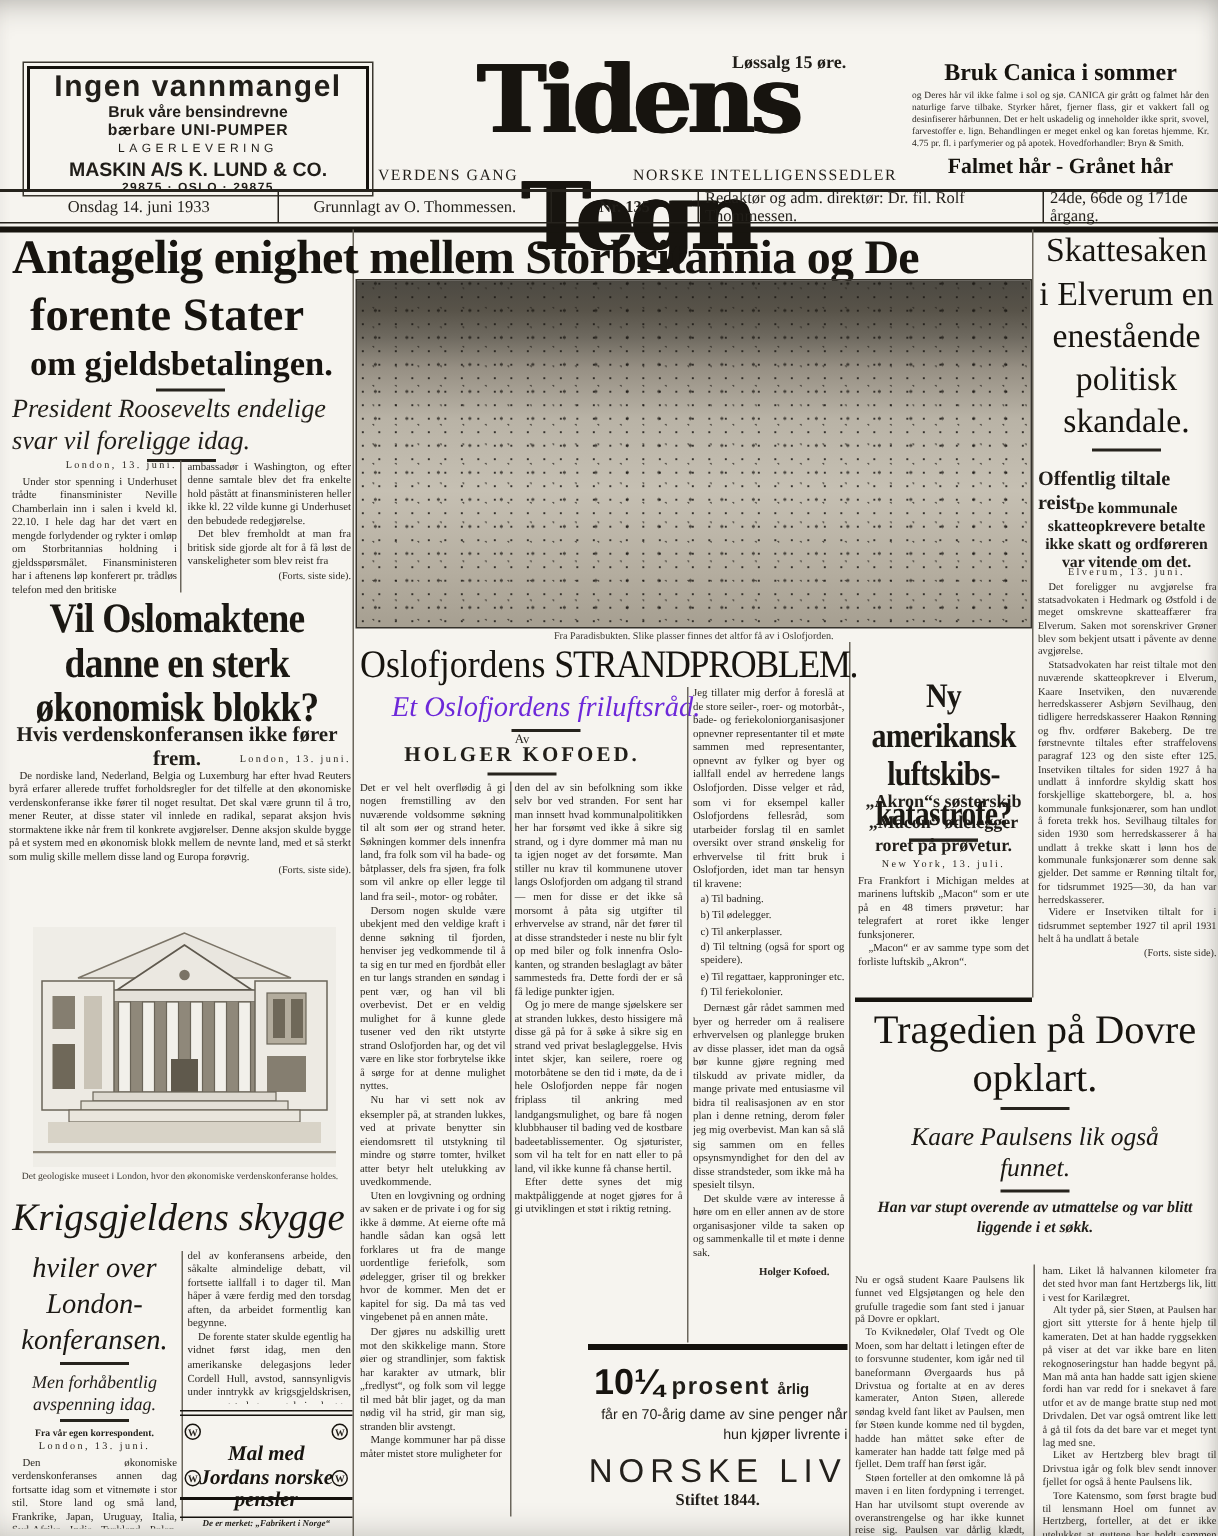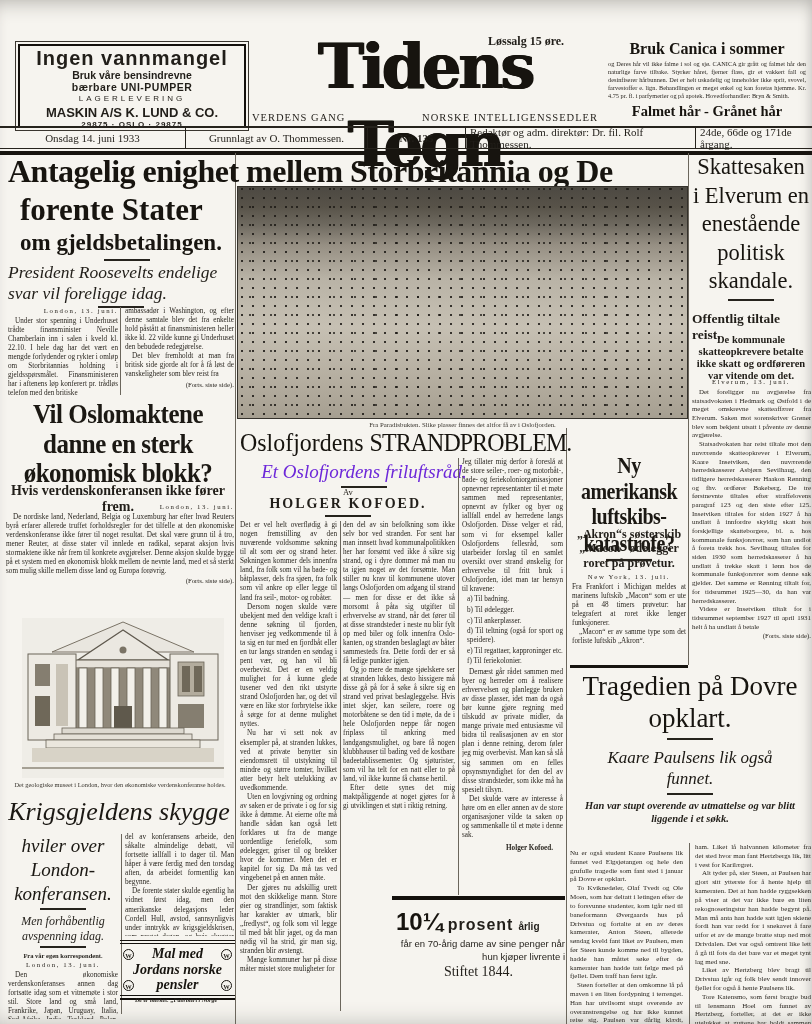--- a/index.html
+++ b/index.html
@@ -80,21 +80,21 @@
   #wd-left { left:8px; top:834px; width:110px; height:190px; text-align:center; }
   #wd-left .h2 { font-size:19px; font-style:italic; line-height:1.25; color:#1b1813; }
   #wd-left .sub { font-size:12px; font-style:italic; line-height:1.2; margin-top:4px; }
   #wd-left .by { font-size:6.5px; font-weight:bold; margin-top:4px; }
   #wd-body-l { text-align:justify; margin-top:2px; height:58px; }
   #wd-right { left:125px; top:833px; width:109px; height:103px; }
   #vr-wd { left:121px; top:834px; height:180px; }
 
   
   #jordans { left:120px; top:940px; width:115px; height:60px; border-top:4px double #14110d; border-bottom:2px solid #14110d;
-    text-align:center; position:absolute; padding-top:2px; }
+    text-align:center; position:absolute; padding-top:18px; }
   #jordans .a { font-size:14px; font-weight:bold; font-style:italic; line-height:1.12; color:#17140f; }
   #jordans .f { font-size:6px; font-weight:bold; font-style:italic; margin-top:2px; border-top:1px solid #14110d; padding-top:1px; }
   .wj { position:absolute; width:11px; height:11px; border:1px solid #17140f; border-radius:50%;
     font-size:6.5px; font-weight:bold; line-height:11px; text-align:center; font-style:normal; }
   #wj1{left:3px;top:5px} #wj2{right:3px;top:5px} #wj3{left:3px;top:36px} #wj4{right:3px;top:36px}
 
   
   #photo { left:237px; top:186px; width:451px; height:233px; border:1px solid #34312b;
     background:
       radial-gradient(circle 1.3px at 4px 5px,  rgba(28,25,21,.85) 60%, transparent 61%) 0 60px/11px 9px repeat,
@@ -119,21 +119,21 @@
 
   
   #nliv { left:392px; top:896px; width:173px; height:126px; border-top:4px solid #14110d;
     font-family:"Liberation Sans", sans-serif; padding-top:8px; }
   #nliv .r1 { display:flex; align-items:baseline; gap:5px; padding-left:4px; }
   #nliv .rate { font-size:24px; font-weight:bold; color:#17140f; }
   #nliv .rw { font-size:16px; font-weight:bold; letter-spacing:1px; }
   #nliv .rs { font-size:10px; font-weight:bold; }
   #nliv .b { font-size:9.5px; line-height:1.35; margin-top:2px; padding-left:4px;text-align:right; }
   #nliv .n { font-size:22px; letter-spacing:4px; text-align:center; margin-top:4px; color:#24211c; }
-  #nliv .f { font-size:14px; text-align:center; font-family:"Liberation Serif",serif; font-weight:normal; }
+  #nliv .f { font-size:11px; text-align:center; font-family:"Liberation Serif",serif; font-weight:bold; }
 
   
   #tax-h { left:692px; top:153px; width:118px; text-align:center; font-size:22.5px; line-height:1.27; color:#17140f; }
   #tax-sub { left:692px; top:311px; width:118px; font-size:13.5px; font-weight:bold; }
   #tax-lead { left:692px; top:334px; width:118px; text-align:center; font-size:10.5px; font-weight:bold; line-height:1.15; }
   #tax-dl { left:692px; top:378px; width:118px; }
   #tax-body { left:692px; top:388px; width:119px; height:276px; font-size:6.9px; }
 
   
   #air-h { left:572px; top:452px; width:114px; text-align:center; font-size:20px; font-weight:bold;
@@ -318,20 +318,21 @@
     <p class="sig">Holger Kofoed.</p>
   </div>
 
   <div class="abs" id="nliv">
     <div class="r1">
       <span class="rate">10¼</span>
       <span class="rw">prosent</span>
       <span class="rs">årlig</span>
     </div>
     <div class="b">får en 70-årig dame av sine penger når hun kjøper livrente i</div>
+    <div class="n">NORSKE LIV</div>
     <div class="f">Stiftet 1844.</div>
   </div>
 
   <div class="abs after-rule" id="tax-h">
     <div>Skattesaken</div>
     <div>i Elverum en</div>
     <div>enestående</div>
     <div>politisk</div>
     <div>skandale.</div>
   </div>

